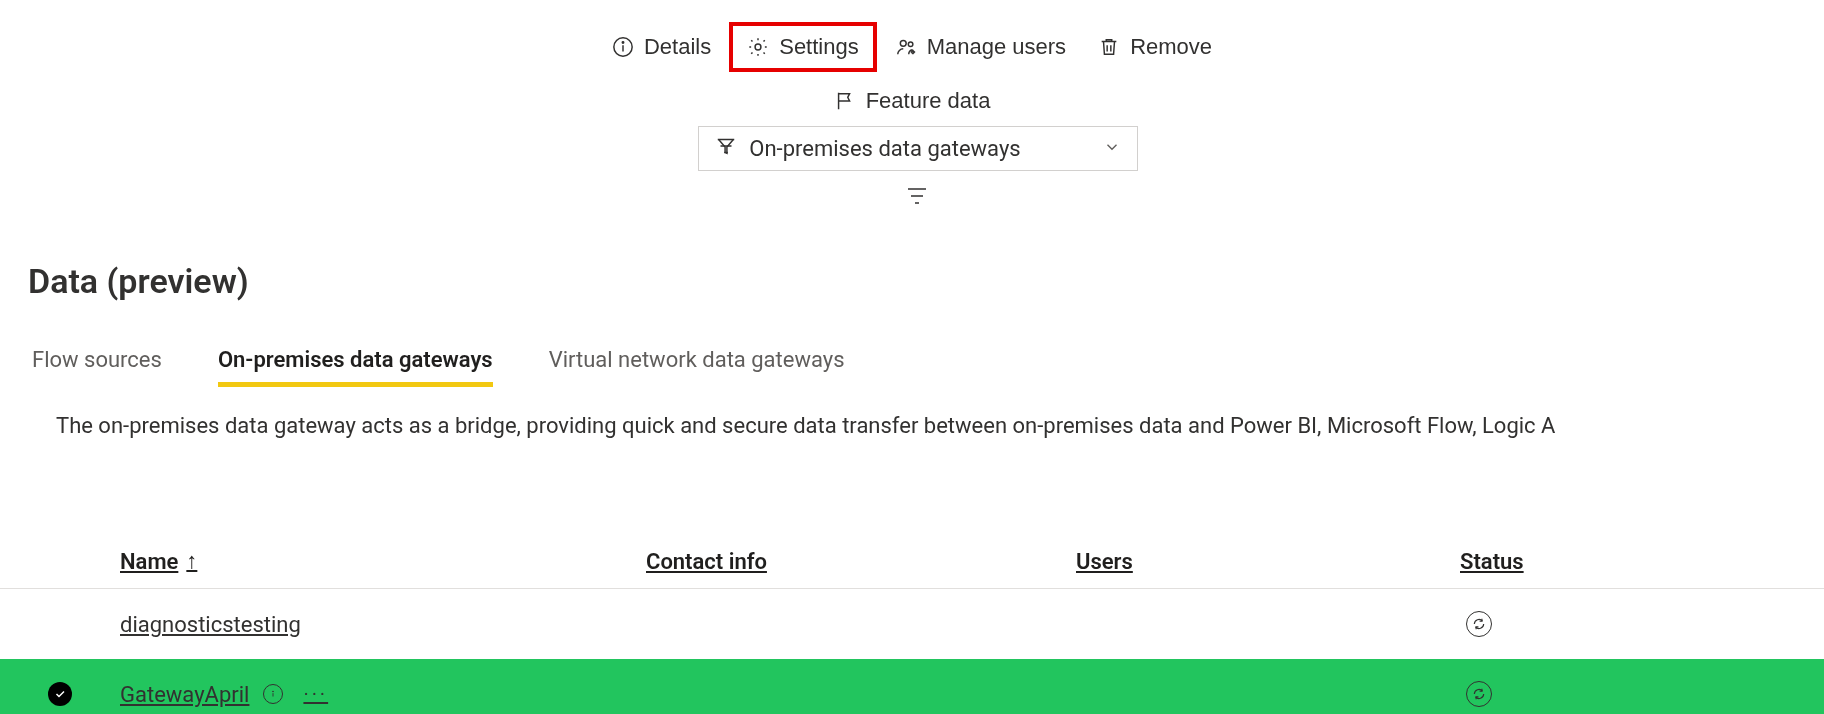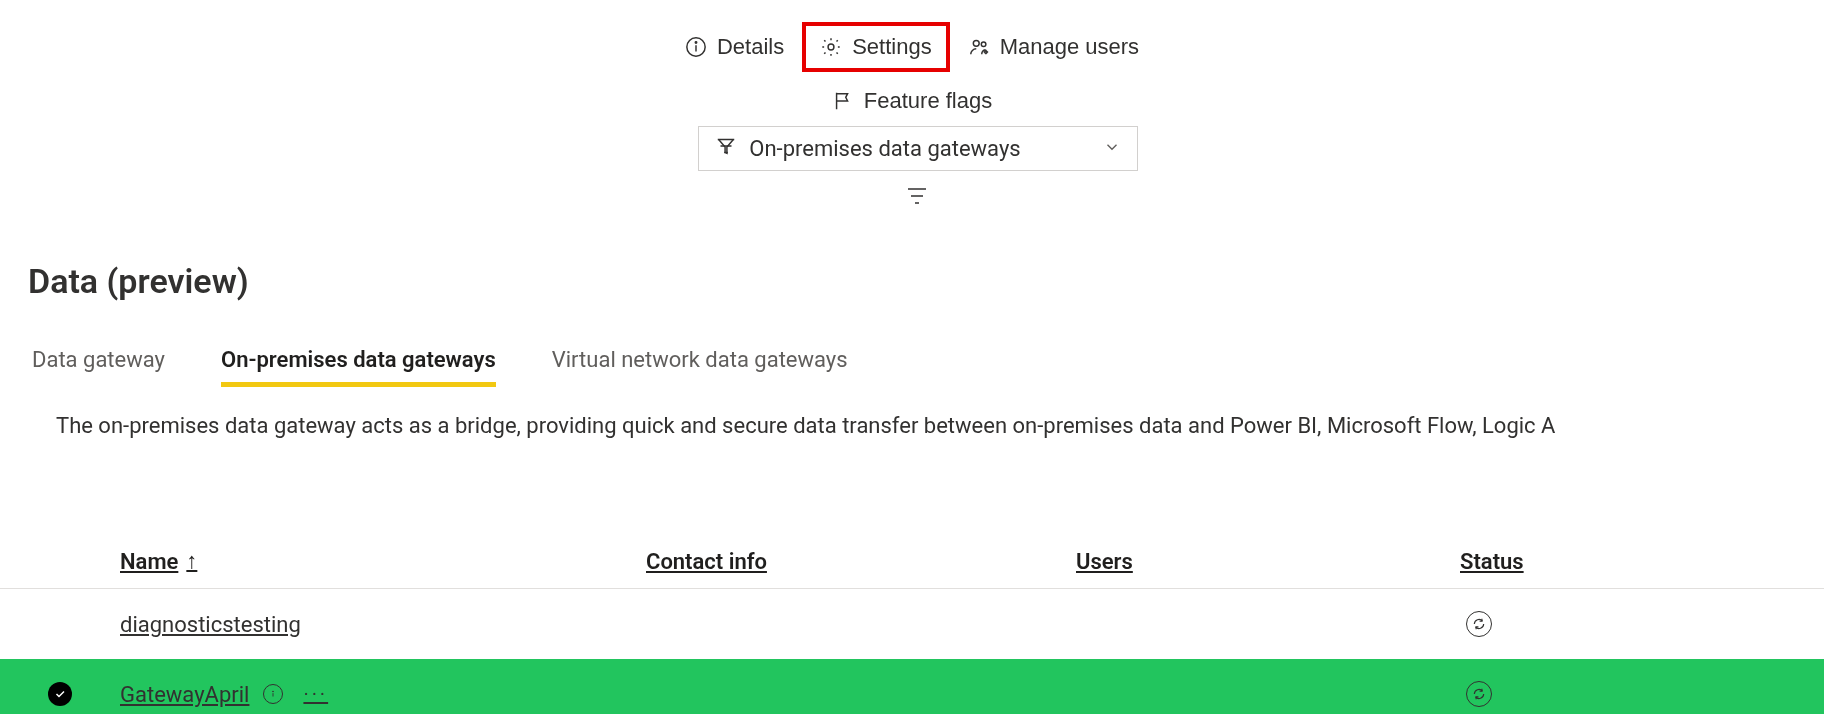--- a/index.html
+++ b/index.html
@@ -174,32 +174,40 @@
             <path d="M3 20c0-3.3 2.7-6 6-6"></path>
             <circle cx="17" cy="9" r="2.5"></circle>
             <path d="M15 20c0-2.5 1.8-4.5 4.2-4.9"></path>
             <circle cx="19.5" cy="17.5" r="1.2"></circle>
             <path d="M19.5 16.3v-1.2M19.5 20v-1.2M18.3 17.5h-1.2M22 17.5h-1.2"></path>
           </svg>
       </span>
       <span>Manage users</span>
     </button>
 
+    <button class="toolbar-btn">
+      <span class="icon">
+        <svg viewBox="0 0 24 24" fill="none" stroke="#323130" stroke-width="1.6">
+            <path d="M4 6h16M9 6V4h6v2M6 6l1 14h10l1-14M10 10v7M14 10v7"></path>
+          </svg>
+      </span>
+      <span>Remove</span>
+    </button>
 
   </div>
 
   <div class="toolbar-spacer"></div>
 
   <button class="toolbar-btn">
     <span class="icon">
       <svg viewBox="0 0 24 24" fill="none" stroke="#323130" stroke-width="1.6">
           <path d="M5 3v18M5 4h12l-2 4 2 4H5"></path>
         </svg>
     </span>
-    <span>Feature flags</span>
+    <span>Feature data</span>
   </button>
 
   <div class="filter-dropdown">
     <span class="icon">
       <svg width="22" height="22" viewBox="0 0 24 24" fill="none" stroke="#323130" stroke-width="1.6">
           <path d="M3 5h18M6 12h12M10 19h4"></path>
           <path d="M4 5l7 8v6l2 1v-7l7-8"></path>
         </svg>
     </span>
     <span>On-premises data gateways</span>
@@ -215,21 +223,21 @@
       <svg width="24" height="24" viewBox="0 0 24 24" fill="none" stroke="#323130" stroke-width="1.6">
           <path d="M3 5h18M6 12h12M10 19h4"></path>
         </svg>
     </span>
   </div>
 </div>
 
 <h1 class="page-heading">Data (preview)</h1>
 
 <div class="tabs">
-  <div class="tab">Data gateway</div>
+  <div class="tab">Flow sources</div>
   <div class="tab active">On-premises data gateways</div>
   <div class="tab">Virtual network data gateways</div>
 </div>
 
 <div class="desc">The on-premises data gateway acts as a bridge, providing quick and secure data transfer between on-premises data and Power BI, Microsoft Flow, Logic A</div>
 
 <div class="grid">
   <div class="grid-header">
     <div></div>
     <div class="col-name">

